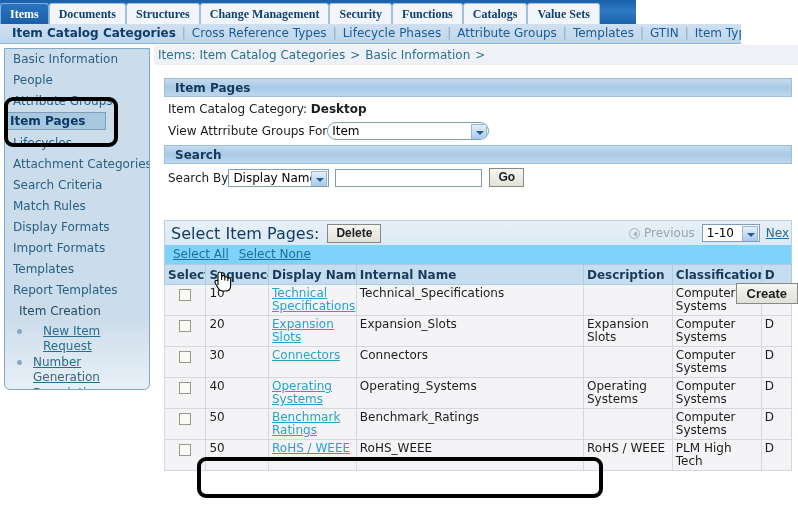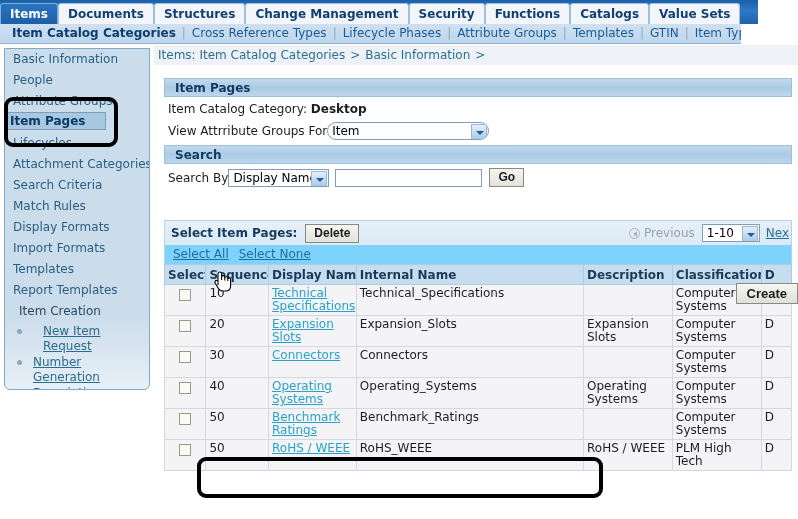--- a/index.html
+++ b/index.html
@@ -9,23 +9,23 @@
     overflow: hidden;
     background: #ffffff;
     font-family: "DejaVu Sans", sans-serif;
     font-size: 11px;
     color: #000;
   }
   #root { position: relative; width: 798px; height: 519px; overflow: hidden; }
 
   
   .tabbar {
-    position: absolute; left: 0; top: 0; width: 758px; height: 24px;
+    position: absolute; left: 0; top: 0; width: 636px; height: 24px;
     background: linear-gradient(to bottom, #1a5fa8 0%, #2f79c4 45%, #1d63ab 100%);
-    overflow: hidden; white-space: nowrap;
+    overflow: hidden; white-space: nowrap; font-family: Liberation Serif, serif;
   }
   .tabbar .tab {
     display: inline-block;
     height: 21px; line-height: 21px;
     margin-top: 3px;
     padding: 0 9px;
     font-size: 12px;
     font-weight: bold;
     color: #103f72;
     background: #f2f6fa;
@@ -161,21 +161,21 @@
     padding: 0 10px; cursor: pointer; white-space: nowrap; margin-top: 12px;
   }
 
   
   .ctlbar {
     display: flex; align-items: center;
     background: linear-gradient(to bottom, #e7f0f8, #dbe9f4);
     border: 1px solid #b9d2e6; border-bottom: none;
     height: 25px; padding-left: 6px;
   }
-  .ctlbar .ttl { font-weight: bold; font-size: 12px; color: #12395e; margin-right: 8px; white-space: nowrap; }
+  .ctlbar .ttl { font-weight: normal; font-size: 16px; color: #12395e; margin-right: 8px; white-space: nowrap; }
   .ctl-right { margin-left: auto; display: flex; align-items: center; padding-right: 2px; }
   .prev { color: #9aa4ad; font-size: 12px; display: flex; align-items: center; }
   .prev .circ {
     display: inline-block; width: 11px; height: 11px; border-radius: 50%;
     border: 1px solid #aab4bd; margin-right: 4px; position: relative;
   }
   .prev .circ:after {
     content: ""; position: absolute; left: 3px; top: 2px;
     border-top: 3px solid transparent; border-bottom: 3px solid transparent;
     border-right: 4px solid #aab4bd;

